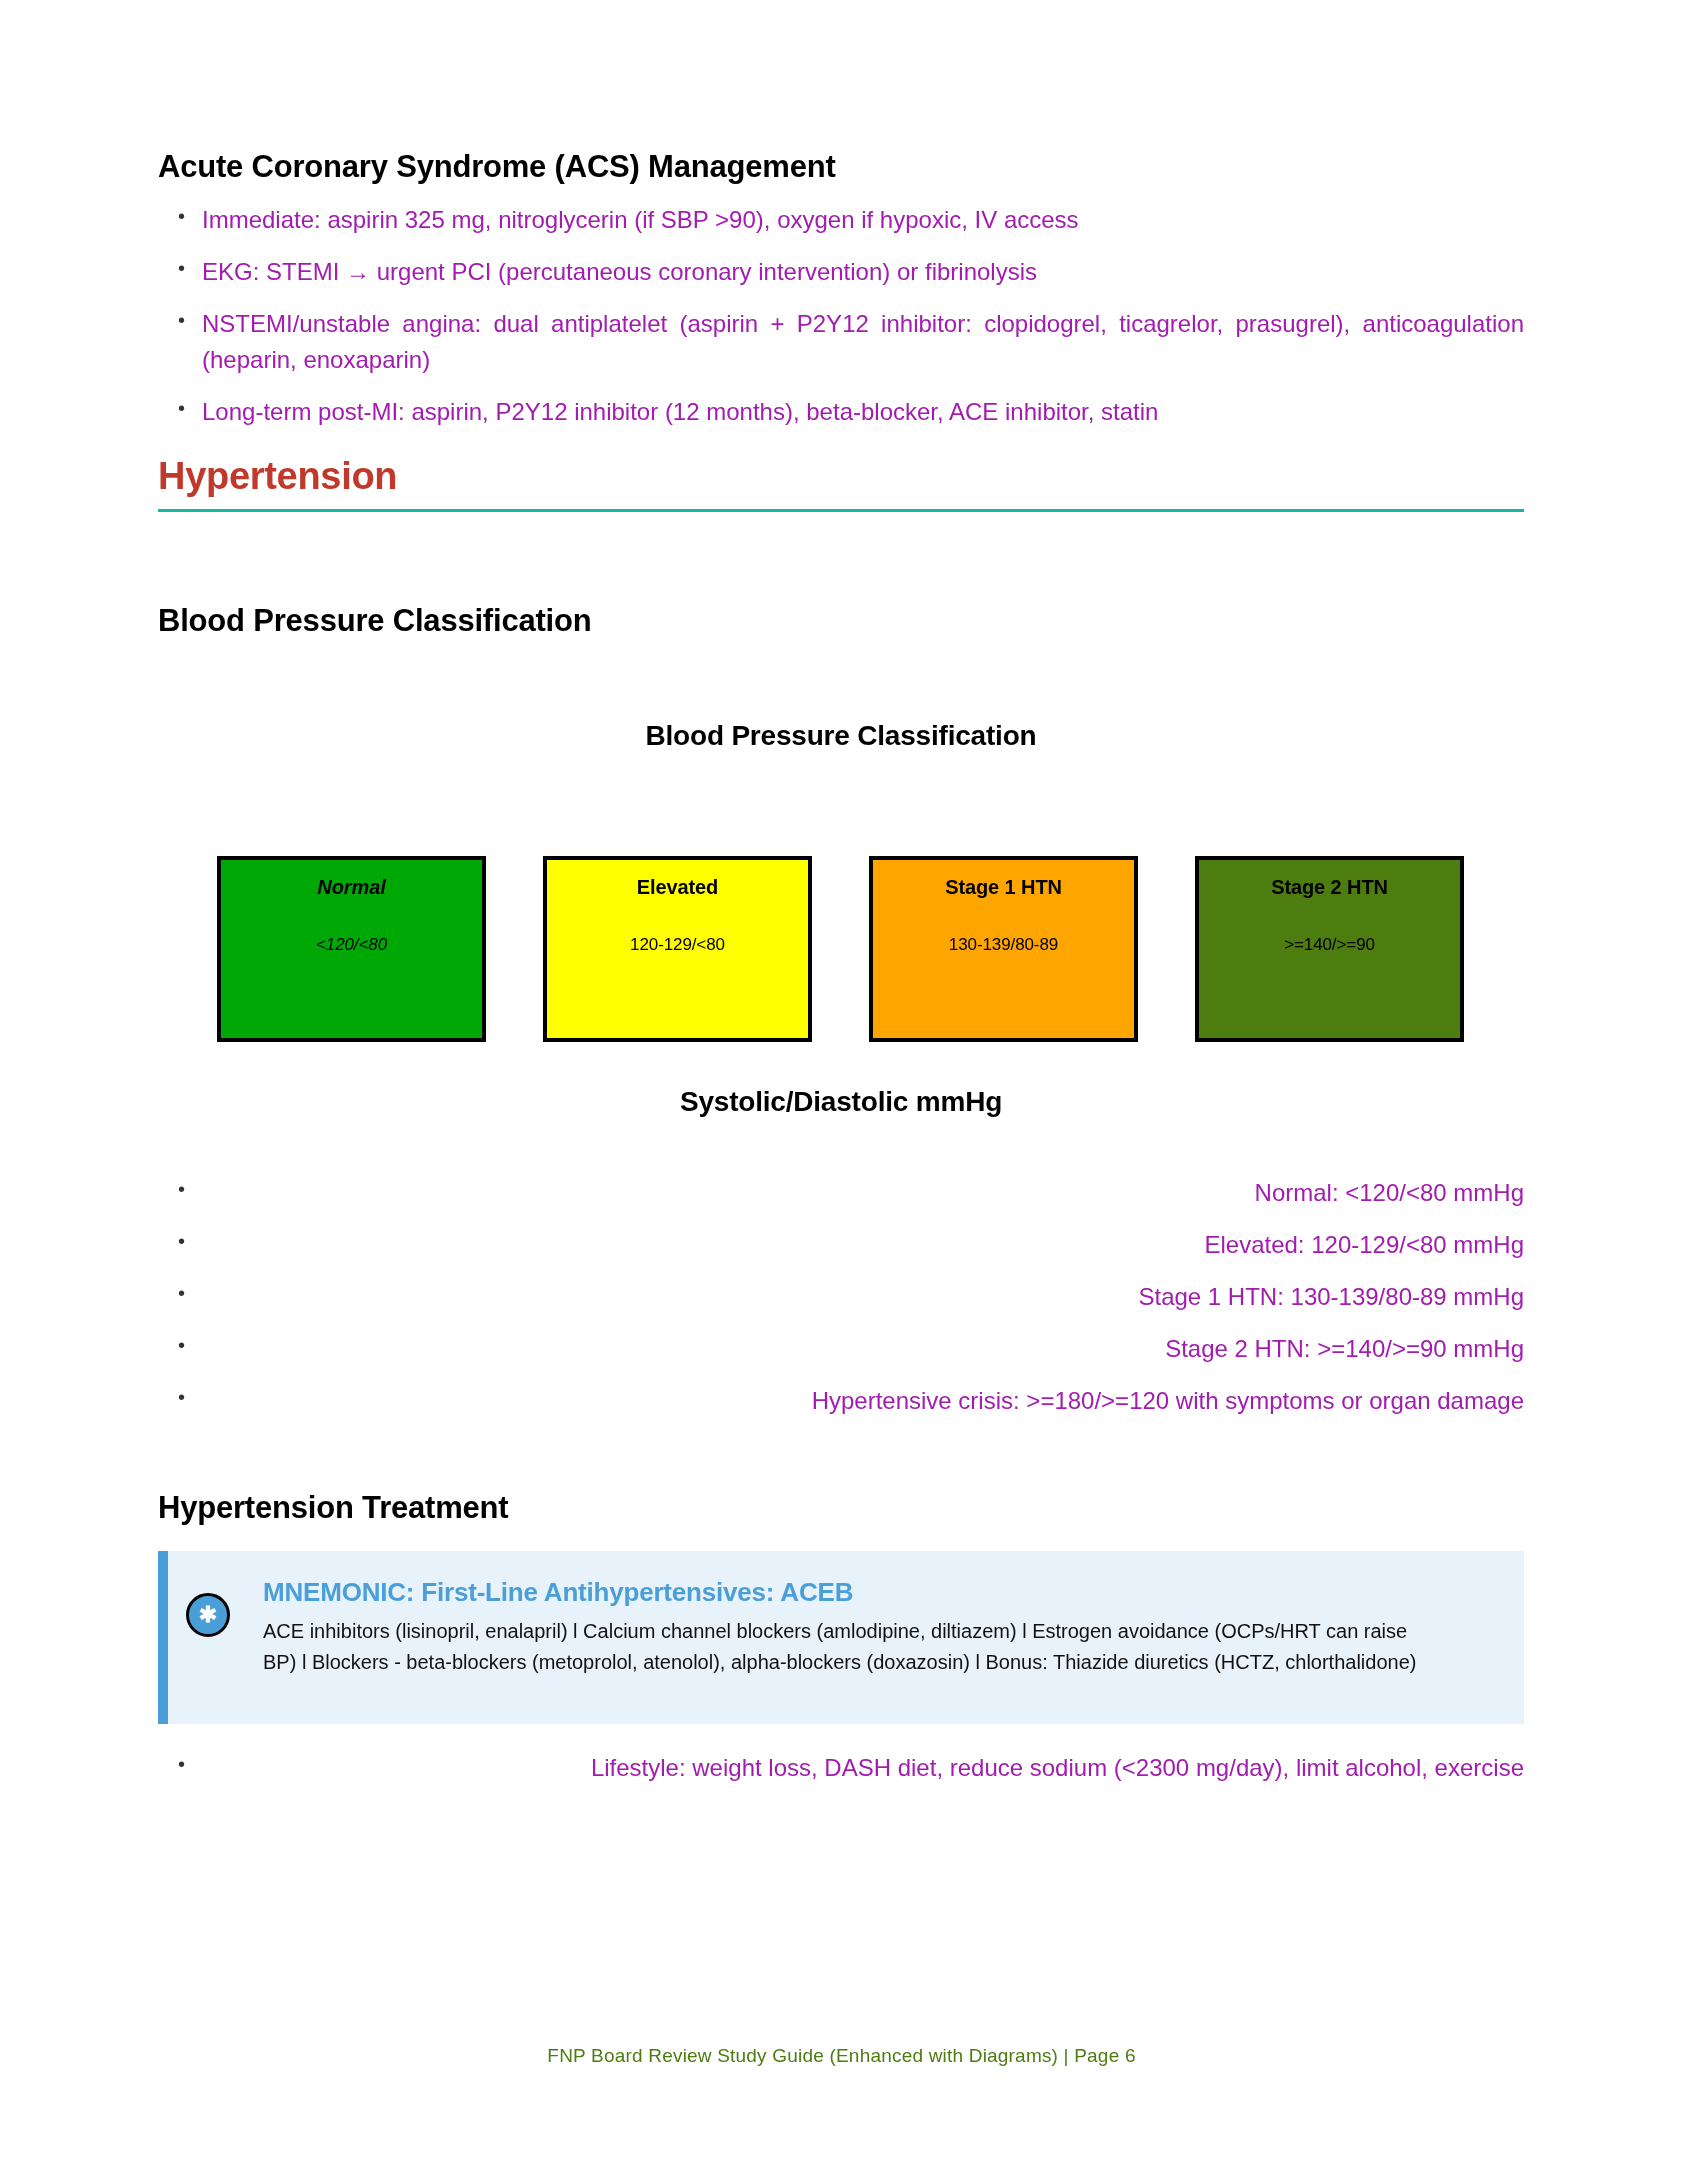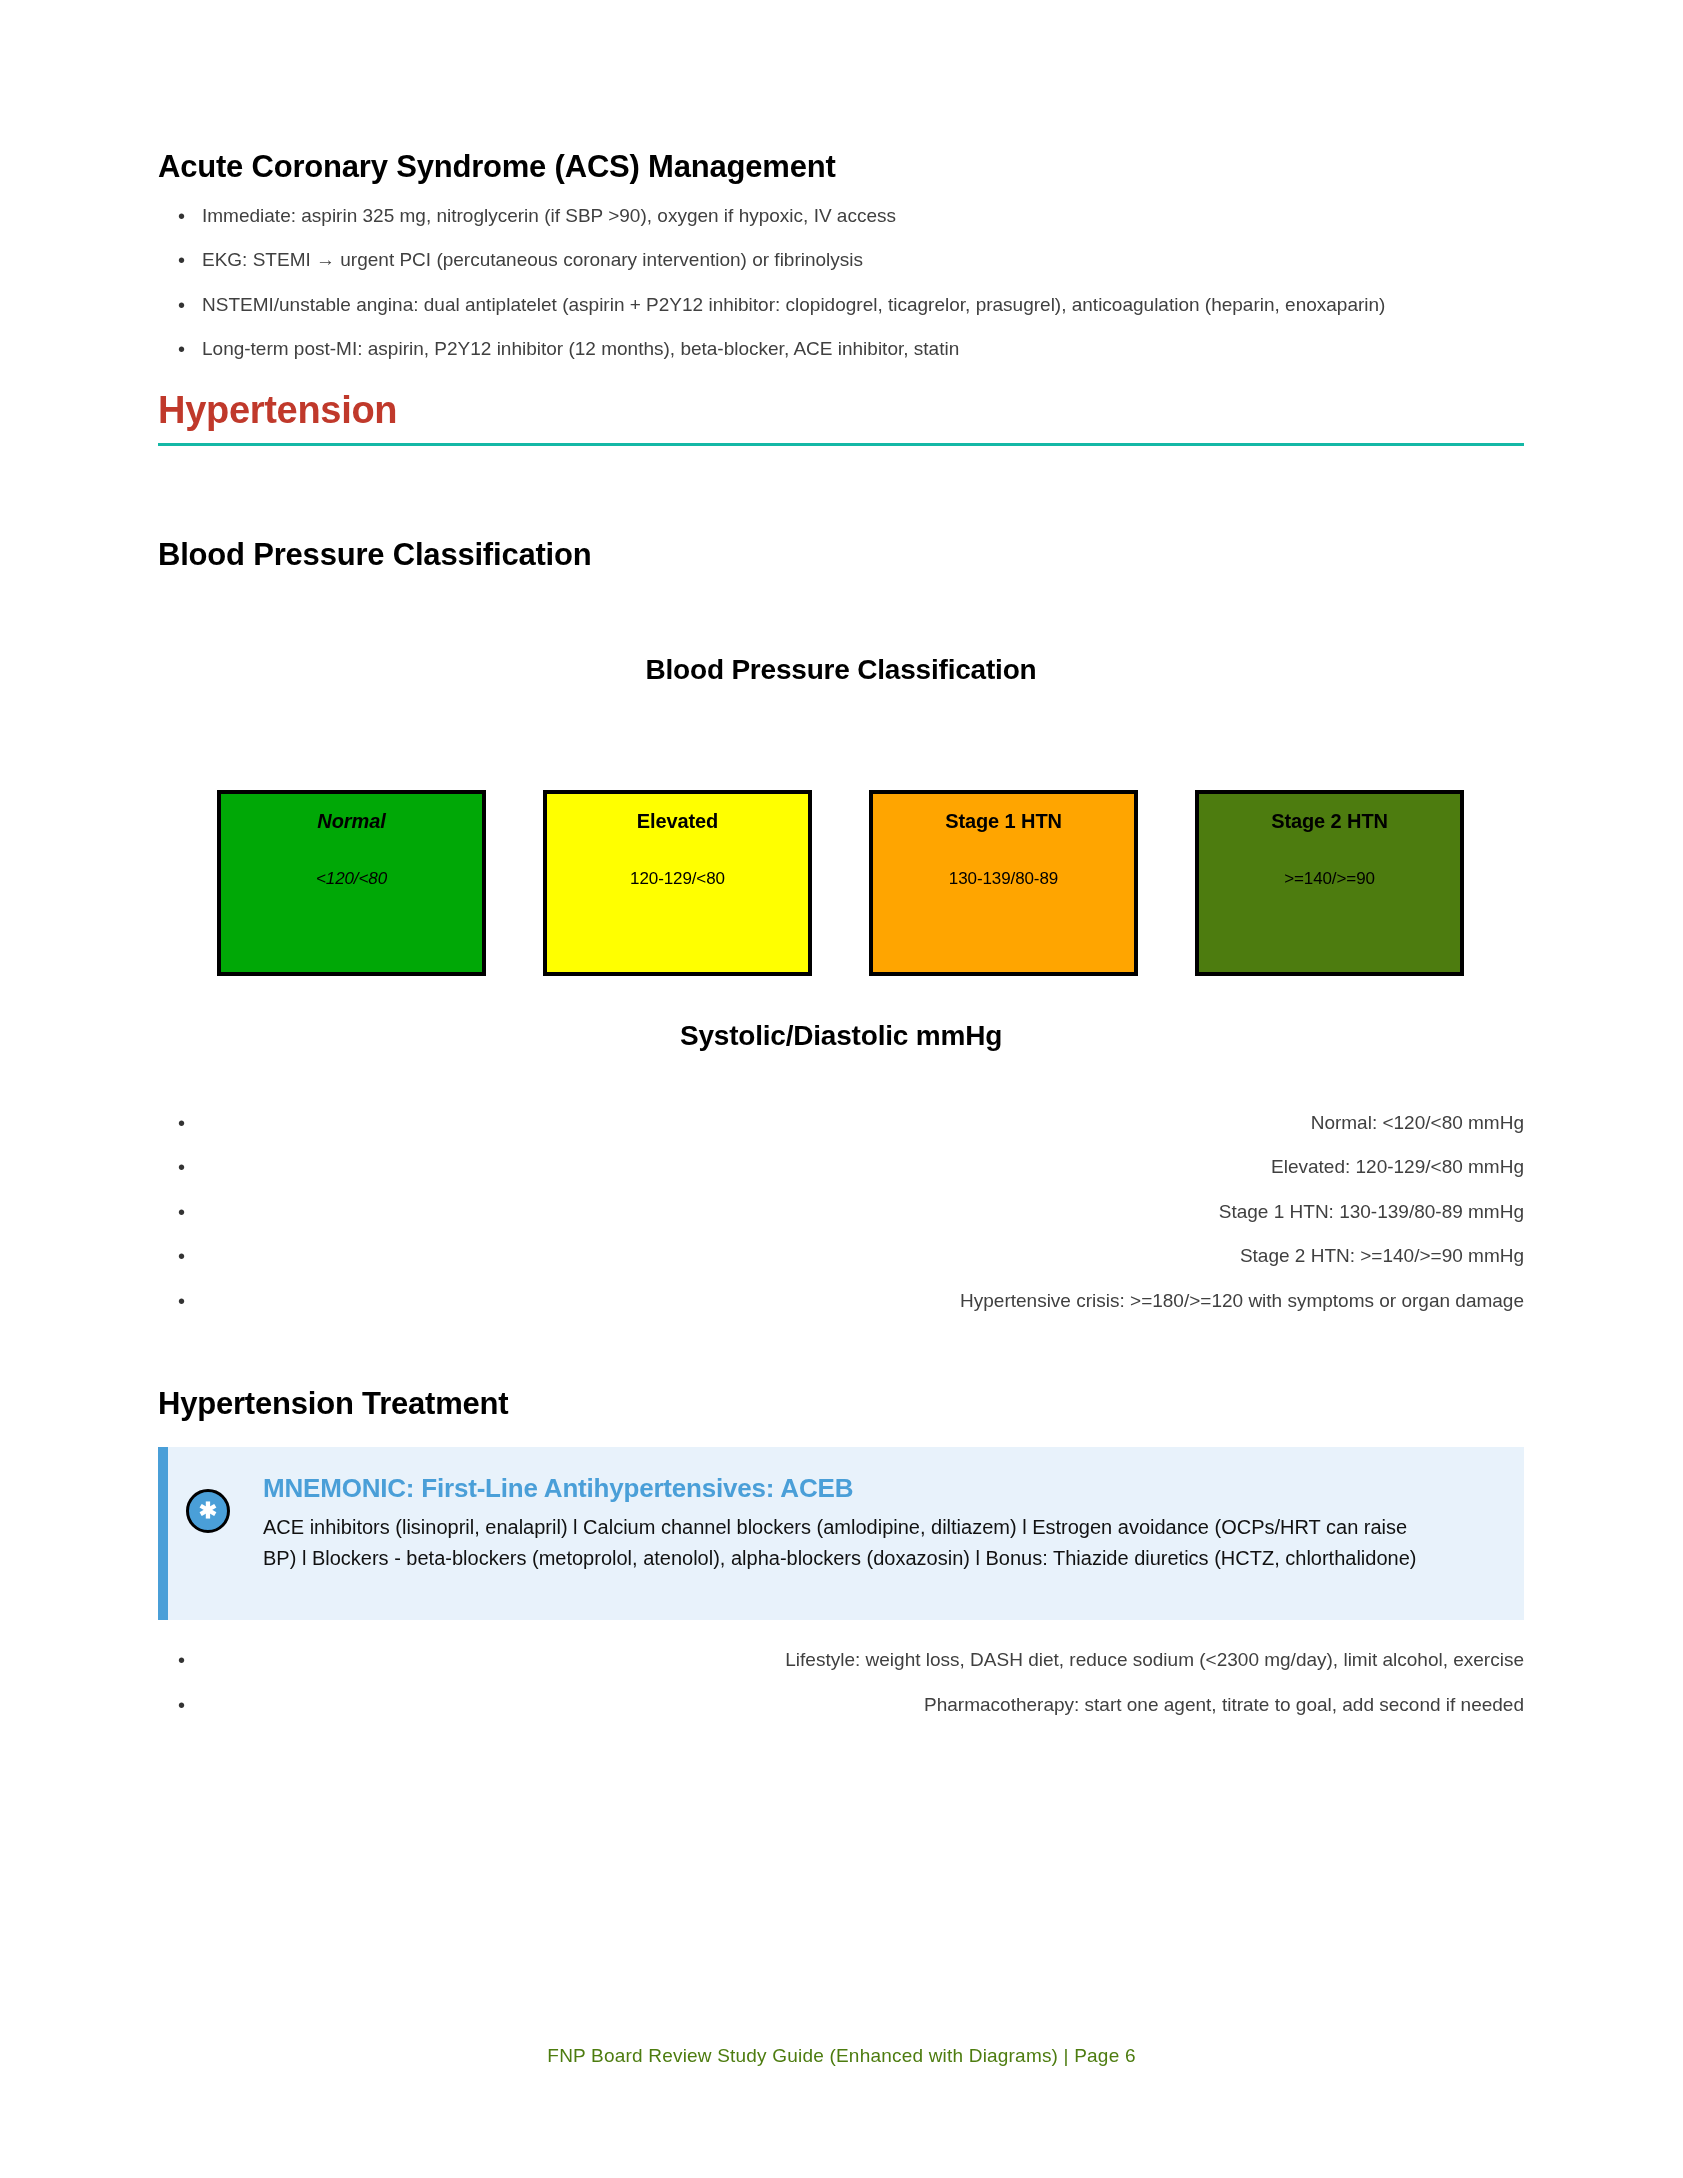--- a/index.html
+++ b/index.html
@@ -43,25 +43,25 @@
   }
 
   ul.bullets {
     list-style: none;
     margin: 0;
     padding: 0;
   }
   ul.bullets > li {
     position: relative;
     padding-left: 44px;
-    font-size: 19px;
+    font-size: 24px;
     line-height: 1.5;
     margin-bottom: 16px;
     text-align: justify;
-    color: #404040;
+    color: #a21caf;
   }
   ul.bullets > li.no-justify { text-align: right; }
   ul.bullets > li::before {
     content: "\2022";
     position: absolute;
     left: 20px;
     top: -1px;
     font-size: 20px;
     color: #333;
   }
@@ -251,20 +251,19 @@
     <div class="mnemonic">
       <div class="mnemonic-icon">✱</div>
       <p class="mnemonic-title">MNEMONIC: First-Line Antihypertensives: ACEB</p>
       <p class="mnemonic-body">ACE inhibitors (lisinopril, enalapril) l Calcium channel blockers (amlodipine, diltiazem) l Estrogen avoidance (OCPs/HRT can raise BP) l Blockers - beta-blockers (metoprolol, atenolol), alpha-blockers (doxazosin) l Bonus: Thiazide diuretics (HCTZ, chlorthalidone)</p>
     </div>
 
     <div style="height:26px"></div>
 
     <ul class="bullets">
       <li class="no-justify">Lifestyle: weight loss, DASH diet, reduce sodium (&lt;2300 mg/day), limit alcohol, exercise</li>
-      <li class="no-justify">Pharmacotherapy: start one agent, titrate to goal, add second if needed</li>
     </ul>
 
   </div>
 
   <div class="footer">FNP Board Review Study Guide (Enhanced with Diagrams)  |  Page 6</div>
 </div>
 
 
 </body></html>

